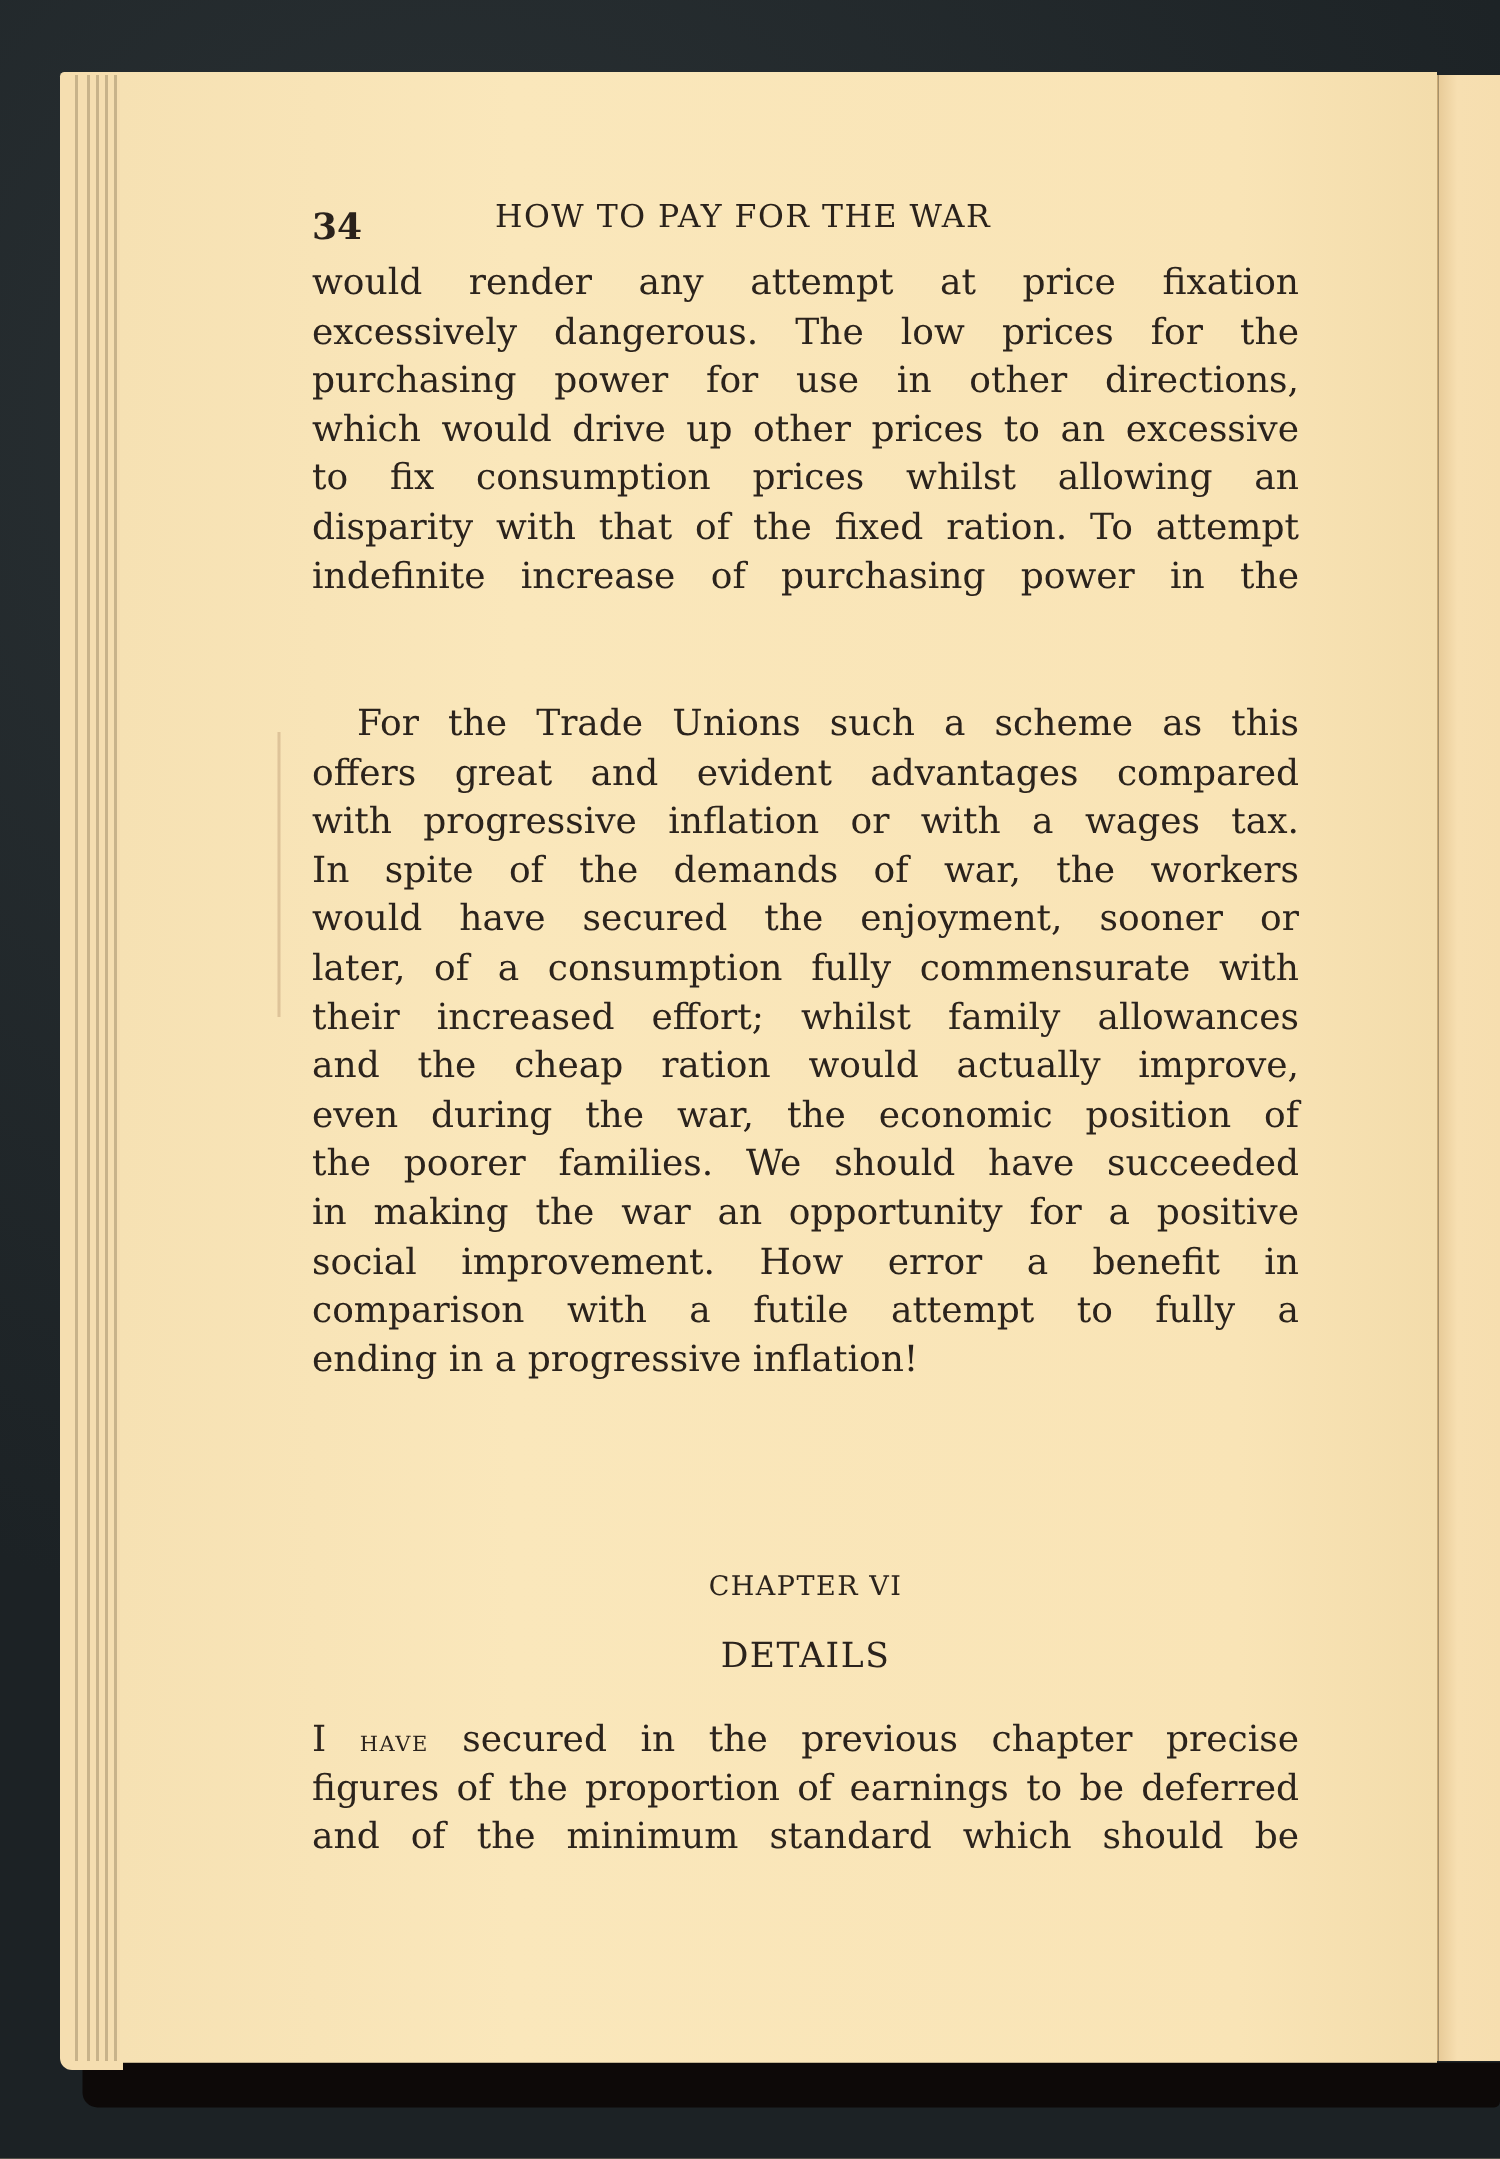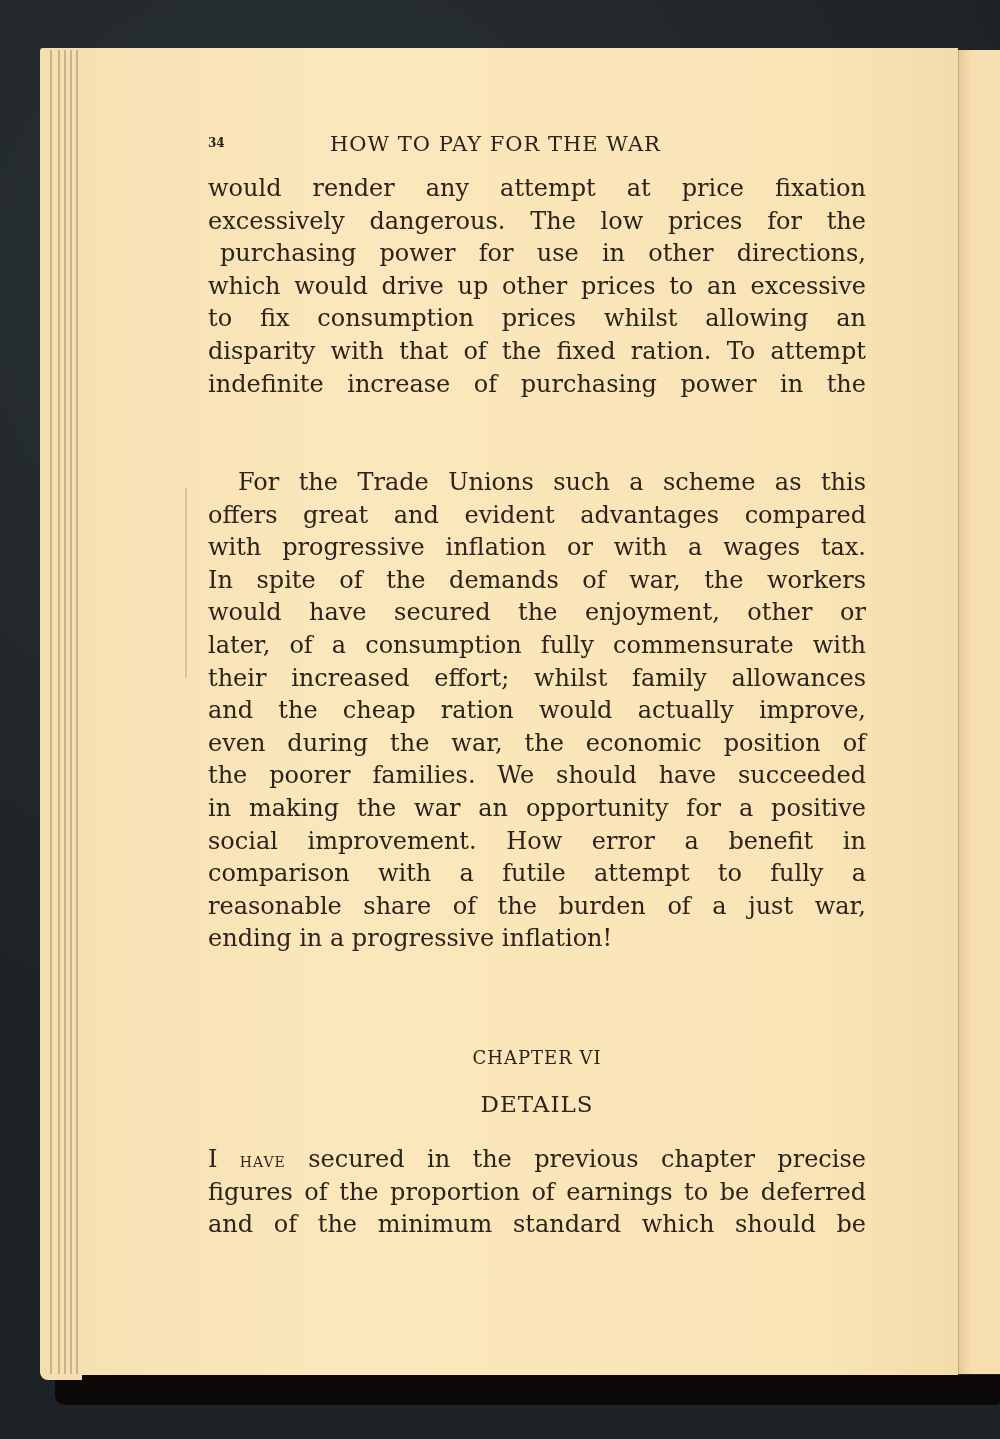--- a/index.html
+++ b/index.html
@@ -26,21 +26,21 @@
     }
     .next-page {
       position: absolute; left: 958px; top: 50px; width: 42px; height: 1324px;
       background: linear-gradient(90deg, #e8cb98 0%, #f7dfb1 30%, #f6deaf 100%);
       border-left: 1px solid #c9aa76;
     }
     .running-head {
       position: absolute; top: 132px; left: 208px; width: 660px; height: 30px;
       color: #2a221b; font-size: 21px;
     }
-    .folio { position: absolute; left: 0; top: 4px; font-size: 12px; font-weight: bold; }
+    .folio { position: absolute; left: 0; top: 4px; font-size: 24px; font-weight: bold; }
     .head-title { position: absolute; left: 122px; top: 0; letter-spacing: 1px; }
     .text-block {
       position: absolute; left: 208px; width: 658px; color: #2b231c;
       font-size: 24px; line-height: 32.6px;
     }
     .line { display: block; text-align: justify; text-align-last: justify; white-space: nowrap; height: 32.6px; }
     .line.last { text-align-last: left; }
     .line.indent { padding-left: 30px; }
     .chapter-label {
       position: absolute; top: 1047px; left: 208px; width: 658px; text-align: center;
@@ -72,42 +72,41 @@
 <div class="pencil-mark"></div>
 
 <div class="running-head">
   <span class="folio">34</span>
   <span class="head-title">HOW TO PAY FOR THE WAR</span>
 </div>
 
 <div class="text-block" style="top:172px">
   <span class="line" style="white-space: nowrap; display: block;">would render any attempt at price fixation</span>
   <span class="line" style="white-space: nowrap; display: block;">excessively dangerous. The low prices for the</span>
-  <span class="line" style="white-space: nowrap; display: block; margin-left: 12px;">purchasing power for use in other directions,</span>
+  <span class="line" style="white-space: nowrap; display: block;">purchasing power for use in other directions,</span>
   <span class="line" style="white-space: nowrap; display: block;">which would drive up other prices to an excessive</span>
   <span class="line" style="white-space: nowrap; display: block;">to fix consumption prices whilst allowing an</span>
   <span class="line" style="white-space: nowrap; display: block;">disparity with that of the fixed ration. To attempt</span>
   <span class="line" style="white-space: nowrap; display: block;">indefinite increase of purchasing power in the</span>
 </div>
 
 <div class="text-block" style="top:466px">
   <span class="line indent" style="white-space: nowrap; display: block;">For the Trade Unions such a scheme as this</span>
   <span class="line" style="white-space: nowrap; display: block;">offers great and evident advantages compared</span>
   <span class="line" style="white-space: nowrap; display: block;">with progressive inflation or with a wages tax.</span>
   <span class="line" style="white-space: nowrap; display: block;">In spite of the demands of war, the workers</span>
-  <span class="line" style="white-space: nowrap; display: block;">would have secured the enjoyment, other or</span>
+  <span class="line" style="white-space: nowrap; display: block;">would have secured the enjoyment, sooner or</span>
   <span class="line" style="white-space: nowrap; display: block;">later, of a consumption fully commensurate with</span>
   <span class="line" style="white-space: nowrap; display: block;">their increased effort; whilst family allowances</span>
   <span class="line" style="white-space: nowrap; display: block;">and the cheap ration would actually improve,</span>
   <span class="line" style="white-space: nowrap; display: block;">even during the war, the economic position of</span>
   <span class="line" style="white-space: nowrap; display: block;">the poorer families. We should have succeeded</span>
   <span class="line" style="white-space: nowrap; display: block;">in making the war an opportunity for a positive</span>
   <span class="line" style="white-space: nowrap; display: block;">social improvement. How error a benefit in</span>
   <span class="line" style="white-space: nowrap; display: block;">comparison with a futile attempt to fully a</span>
-  <span class="line" style="white-space: nowrap; display: block;">reasonable share of the burden of a just war,</span>
   <span class="line last">ending in a progressive inflation!</span>
 </div>
 
 <div class="chapter-label">CHAPTER VI</div>
 <div class="chapter-title">DETAILS</div>
 
 <div class="text-block" style="top:1143px">
   <span class="line" style="white-space: nowrap; display: block; word-spacing: 0.00223214px;"><span>I</span> <span class="smallcaps">have</span> <span>secured in the previous chapter precise</span></span>
   <span class="line" style="white-space: nowrap; display: block;">figures of the proportion of earnings to be deferred</span>
   <span class="line" style="white-space: nowrap; display: block;">and of the minimum standard which should be</span>

